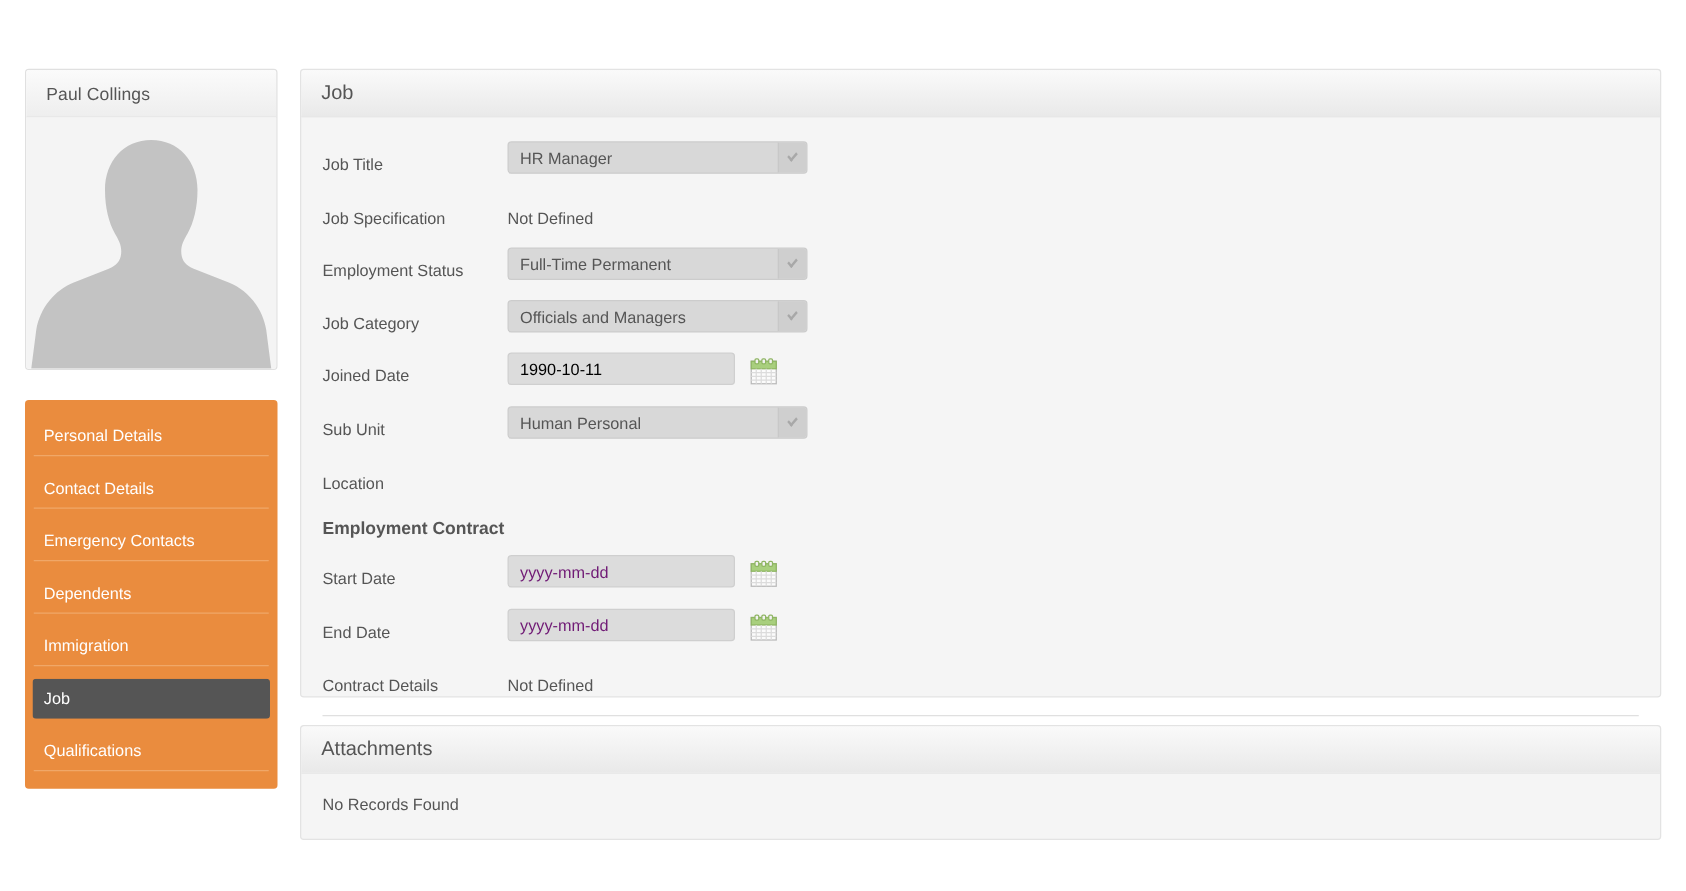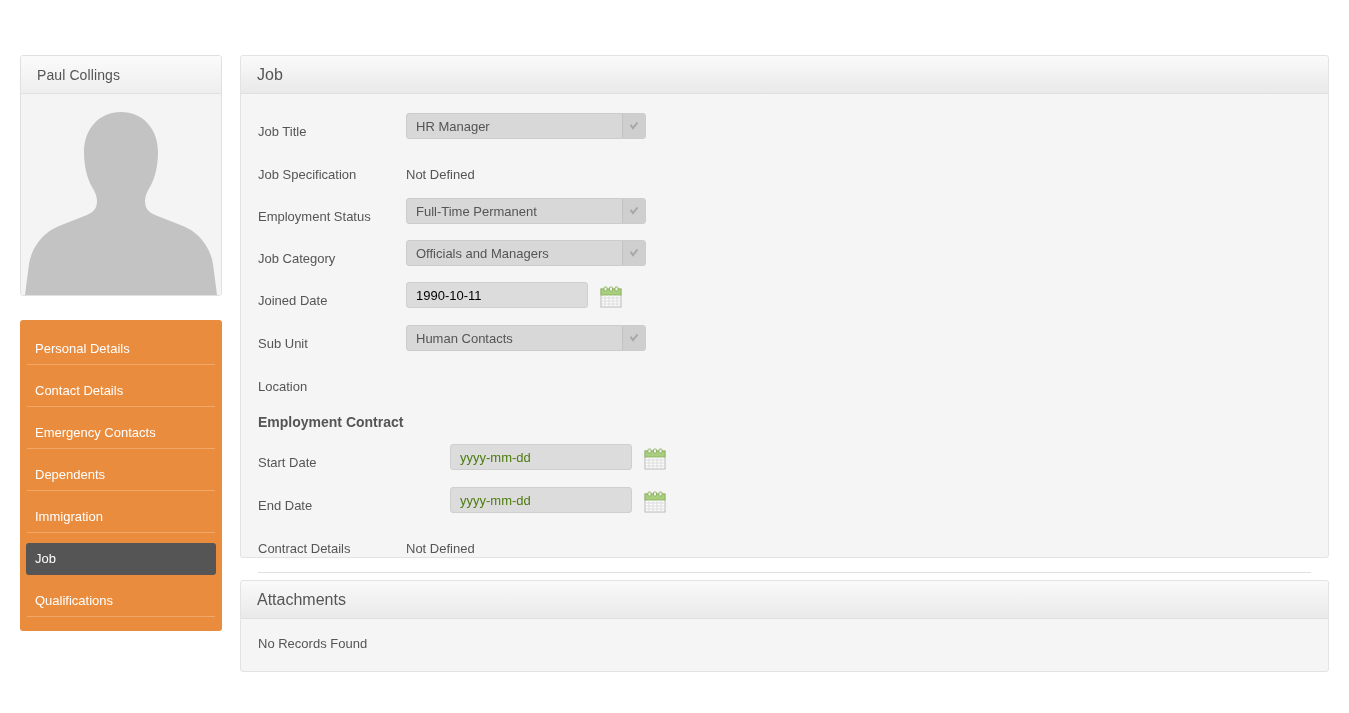--- a/index.html
+++ b/index.html
@@ -159,21 +159,21 @@
     height: 26px;
     background: #dcdcdc;
     border: 1px solid #cfcfcf;
     border-radius: 3px;
     display: flex; align-items: center;
     padding-left: 9px;
     font-size: 13px;
     color: #000000;
     cursor: text;
   }
-  .txt.ph { color: #4d7c0f; margin-left: 44px; }
+  .txt.ph { color: #701a75; }
 
   .cal-ico {
     width: 22px; height: 22px;
     margin-left: 12px;
     cursor: pointer;
     flex: 0 0 22px;
   }
   .cal-ico svg { display: block; }
 
   .sub-head {
@@ -301,21 +301,21 @@
               <line x1="13" y1="9" x2="13" y2="21"></line>
               <line x1="17" y1="9" x2="17" y2="21"></line>
             </g>
           </svg>
         </span>
       </div>
 
       <div class="form-row" style="margin-top:15px;">
         <span class="f-label">Sub Unit</span>
         <div class="sel">
-          <span class="sel-text">Human Contacts</span>
+          <span class="sel-text">Human Personal</span>
           <span class="sel-btn">
               <i class="chev"></i>
             </span>
         </div>
       </div>
 
       <div class="form-row" style="margin-top:15px;">
         <span class="f-label">Location</span>
       </div>
 

